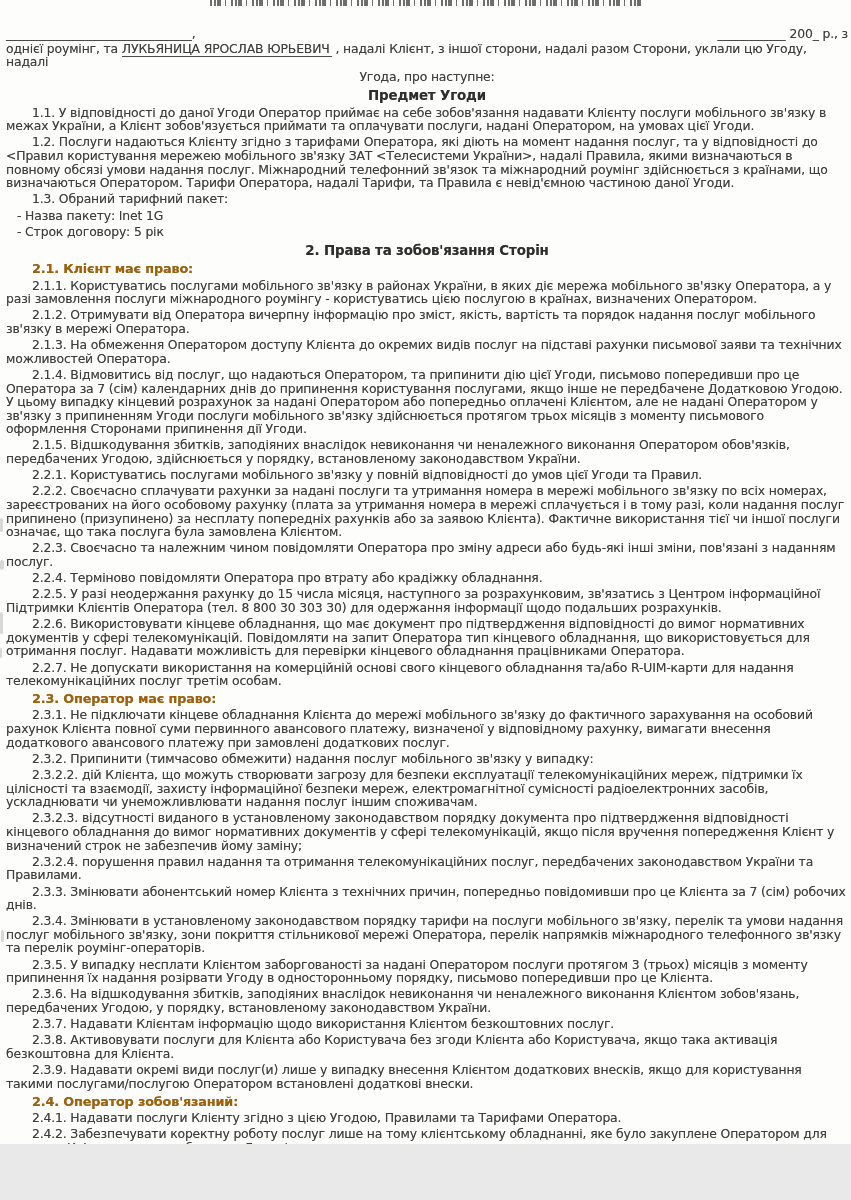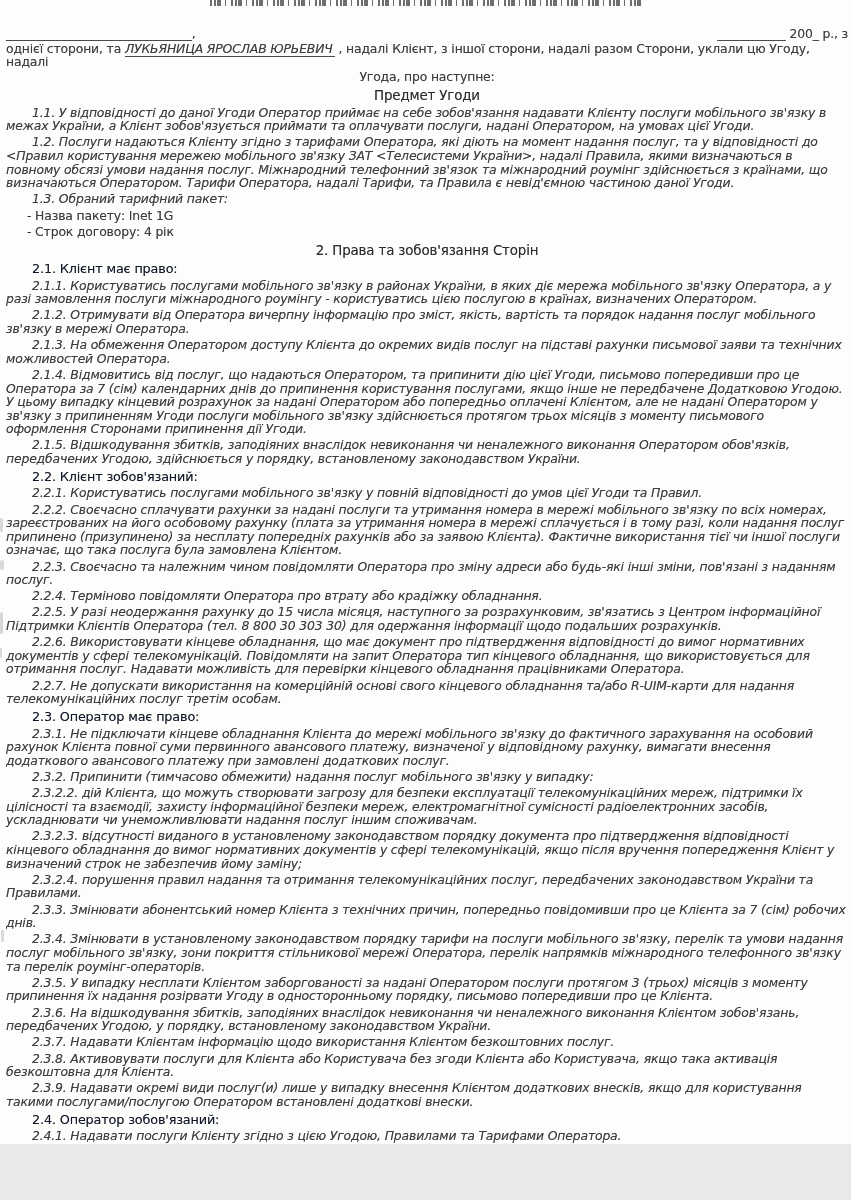--- a/index.html
+++ b/index.html
@@ -30,34 +30,33 @@
   }
   .header-line1{
     display:flex;justify-content:space-between;align-items:flex-end;
     margin-top:21px;white-space:pre;
   }
   .blank{letter-spacing:0;}
   .header-line2{margin-top:1px;}
   .client-name{
     border-bottom:1.2px solid #4a4a4a;
     padding:0 2px 0 0;
-    font-style:italic;
   }
   .header-line3{margin-top:1px;text-align:center;}
   .sec-heading{
-    text-align:center;font-weight:normal;color:#2e2e2e;
+    text-align:center;font-weight:bold;color:#2e2e2e;
     font-size:13.4px;margin:6px 0 2px;
   }
   p{margin:2.6px 0 0;padding:0;}
-  p.body{text-indent:26px;font-style:italic;}
+  p.body{text-indent:26px;}
   p.sub{
-    text-indent:26px;font-weight:normal;color:#0f172a;
+    text-indent:26px;font-weight:bold;color:#a16207;
     font-size:12.8px;margin-top:4.5px;
   }
-  p.list{margin-left:21px;text-indent:0;}
+  p.list{margin-left:11px;text-indent:0;}
   
   .artifact{position:absolute;background:#b9b9b9;opacity:.55;border-radius:2px;}
   .a1{left:0;top:518px;width:3px;height:14px;}
   .a2{left:0;top:560px;width:4px;height:10px;}
   .a3{left:0;top:612px;width:3px;height:22px;}
   .a4{left:0;top:648px;width:2px;height:10px;}
   .a5{left:1px;top:930px;width:3px;height:12px;}
   .a6{left:0;top:1178px;width:4px;height:16px;}
 </style>
 </head>
@@ -68,40 +67,39 @@
   <div class="clipped-line"></div>
 
   <div class="content">
 
     <div class="header-line1">
       <span class="blank">______________________________,</span>
       <span><span class="blank">___________</span><span> 200_ р., з</span></span>
     </div>
 
     <div class="header-line2">
-      <span>однієї сторони, та </span><span class="client-name">ЛУКЬЯНИЦА ЯРОСЛАВ ЮРЬЕВИЧ</span><span> , надалі Клієнт, з іншої сторони, надалі разом Сторони, уклали цю Угоду, надалі</span>
+      <span>однієї роумінг, та </span><span class="client-name">ЛУКЬЯНИЦА ЯРОСЛАВ ЮРЬЕВИЧ</span><span> , надалі Клієнт, з іншої сторони, надалі разом Сторони, уклали цю Угоду, надалі</span>
     </div>
 
     <div class="header-line3">Угода, про наступне:</div>
 
     <div>
         <div class="sec-heading">Предмет Угоди</div>
         <p class="body">1.1. У відповідності до даної Угоди Оператор приймає на себе зобов'язання надавати Клієнту послуги мобільного зв'язку в межах України, а Клієнт зобов'язується приймати та оплачувати послуги, надані Оператором, на умовах цієї Угоди.</p>
         <p class="body">1.2. Послуги надаються Клієнту згідно з тарифами Оператора, які діють на момент надання послуг, та у відповідності до &lt;Правил користування мережею мобільного зв'язку ЗАТ &lt;Телесистеми України&gt;, надалі Правила, якими визначаються в повному обсязі умови надання послуг. Міжнародний телефонний зв'язок та міжнародний роумінг здійснюється з країнами, що визначаються Оператором. Тарифи Оператора, надалі Тарифи, та Правила є невід'ємною частиною даної Угоди.</p>
         <p class="body">1.3. Обраний тарифний пакет:</p>
         <p class="list">- Назва пакету: Inet 1G</p>
-        <p class="list">- Строк договору: 4 рік</p>
+        <p class="list">- Строк договору: 5 рік</p>
         <div class="sec-heading">2. Права та зобов'язання Сторін</div>
         <p class="sub">2.1. Клієнт має право:</p>
         <p class="body">2.1.1. Користуватись послугами мобільного зв'язку в районах України, в яких діє мережа мобільного зв'язку Оператора, а у разі замовлення послуги міжнародного роумінгу - користуватись цією послугою в країнах, визначених Оператором.</p>
         <p class="body">2.1.2. Отримувати від Оператора вичерпну інформацію про зміст, якість, вартість та порядок надання послуг мобільного зв'язку в мережі Оператора.</p>
         <p class="body">2.1.3. На обмеження Оператором доступу Клієнта до окремих видів послуг на підставі рахунки письмової заяви та технічних можливостей Оператора.</p>
         <p class="body">2.1.4. Відмовитись від послуг, що надаються Оператором, та припинити дію цієї Угоди, письмово попередивши про це Оператора за 7 (сім) календарних днів до припинення користування послугами, якщо інше не передбачене Додатковою Угодою. У цьому випадку кінцевий розрахунок за надані Оператором або попередньо оплачені Клієнтом, але не надані Оператором у зв'язку з припиненням Угоди послуги мобільного зв'язку здійснюється протягом трьох місяців з моменту письмового оформлення Сторонами припинення дії Угоди.</p>
         <p class="body">2.1.5. Відшкодування збитків, заподіяних внаслідок невиконання чи неналежного виконання Оператором обов'язків, передбачених Угодою, здійснюється у порядку, встановленому законодавством України.</p>
-        <p class="sub">2.2. Клієнт зобов'язаний:</p>
         <p class="body">2.2.1. Користуватись послугами мобільного зв'язку у повній відповідності до умов цієї Угоди та Правил.</p>
         <p class="body">2.2.2. Своєчасно сплачувати рахунки за надані послуги та утримання номера в мережі мобільного зв'язку по всіх номерах, зареєстрованих на його особовому рахунку (плата за утримання номера в мережі сплачується і в тому разі, коли надання послуг припинено (призупинено) за несплату попередніх рахунків або за заявою Клієнта). Фактичне використання тієї чи іншої послуги означає, що така послуга була замовлена Клієнтом.</p>
         <p class="body">2.2.3. Своєчасно та належним чином повідомляти Оператора про зміну адреси або будь-які інші зміни, пов'язані з наданням послуг.</p>
         <p class="body">2.2.4. Терміново повідомляти Оператора про втрату або крадіжку обладнання.</p>
         <p class="body">2.2.5. У разі неодержання рахунку до 15 числа місяця, наступного за розрахунковим, зв'язатись з Центром інформаційної Підтримки Клієнтів Оператора (тел. 8 800 30 303 30) для одержання інформації щодо подальших розрахунків.</p>
         <p class="body">2.2.6. Використовувати кінцеве обладнання, що має документ про підтвердження відповідності до вимог нормативних документів у сфері телекомунікацій. Повідомляти на запит Оператора тип кінцевого обладнання, що використовується для отримання послуг. Надавати можливість для перевірки кінцевого обладнання працівниками Оператора.</p>
         <p class="body">2.2.7. Не допускати використання на комерційній основі свого кінцевого обладнання та/або R-UIM-карти для надання телекомунікаційних послуг третім особам.</p>
         <p class="sub">2.3. Оператор має право:</p>
         <p class="body">2.3.1. Не підключати кінцеве обладнання Клієнта до мережі мобільного зв'язку до фактичного зарахування на особовий рахунок Клієнта повної суми первинного авансового платежу, визначеної у відповідному рахунку, вимагати внесення додаткового авансового платежу при замовлені додаткових послуг.</p>
         <p class="body">2.3.2. Припинити (тимчасово обмежити) надання послуг мобільного зв'язку у випадку:</p>

